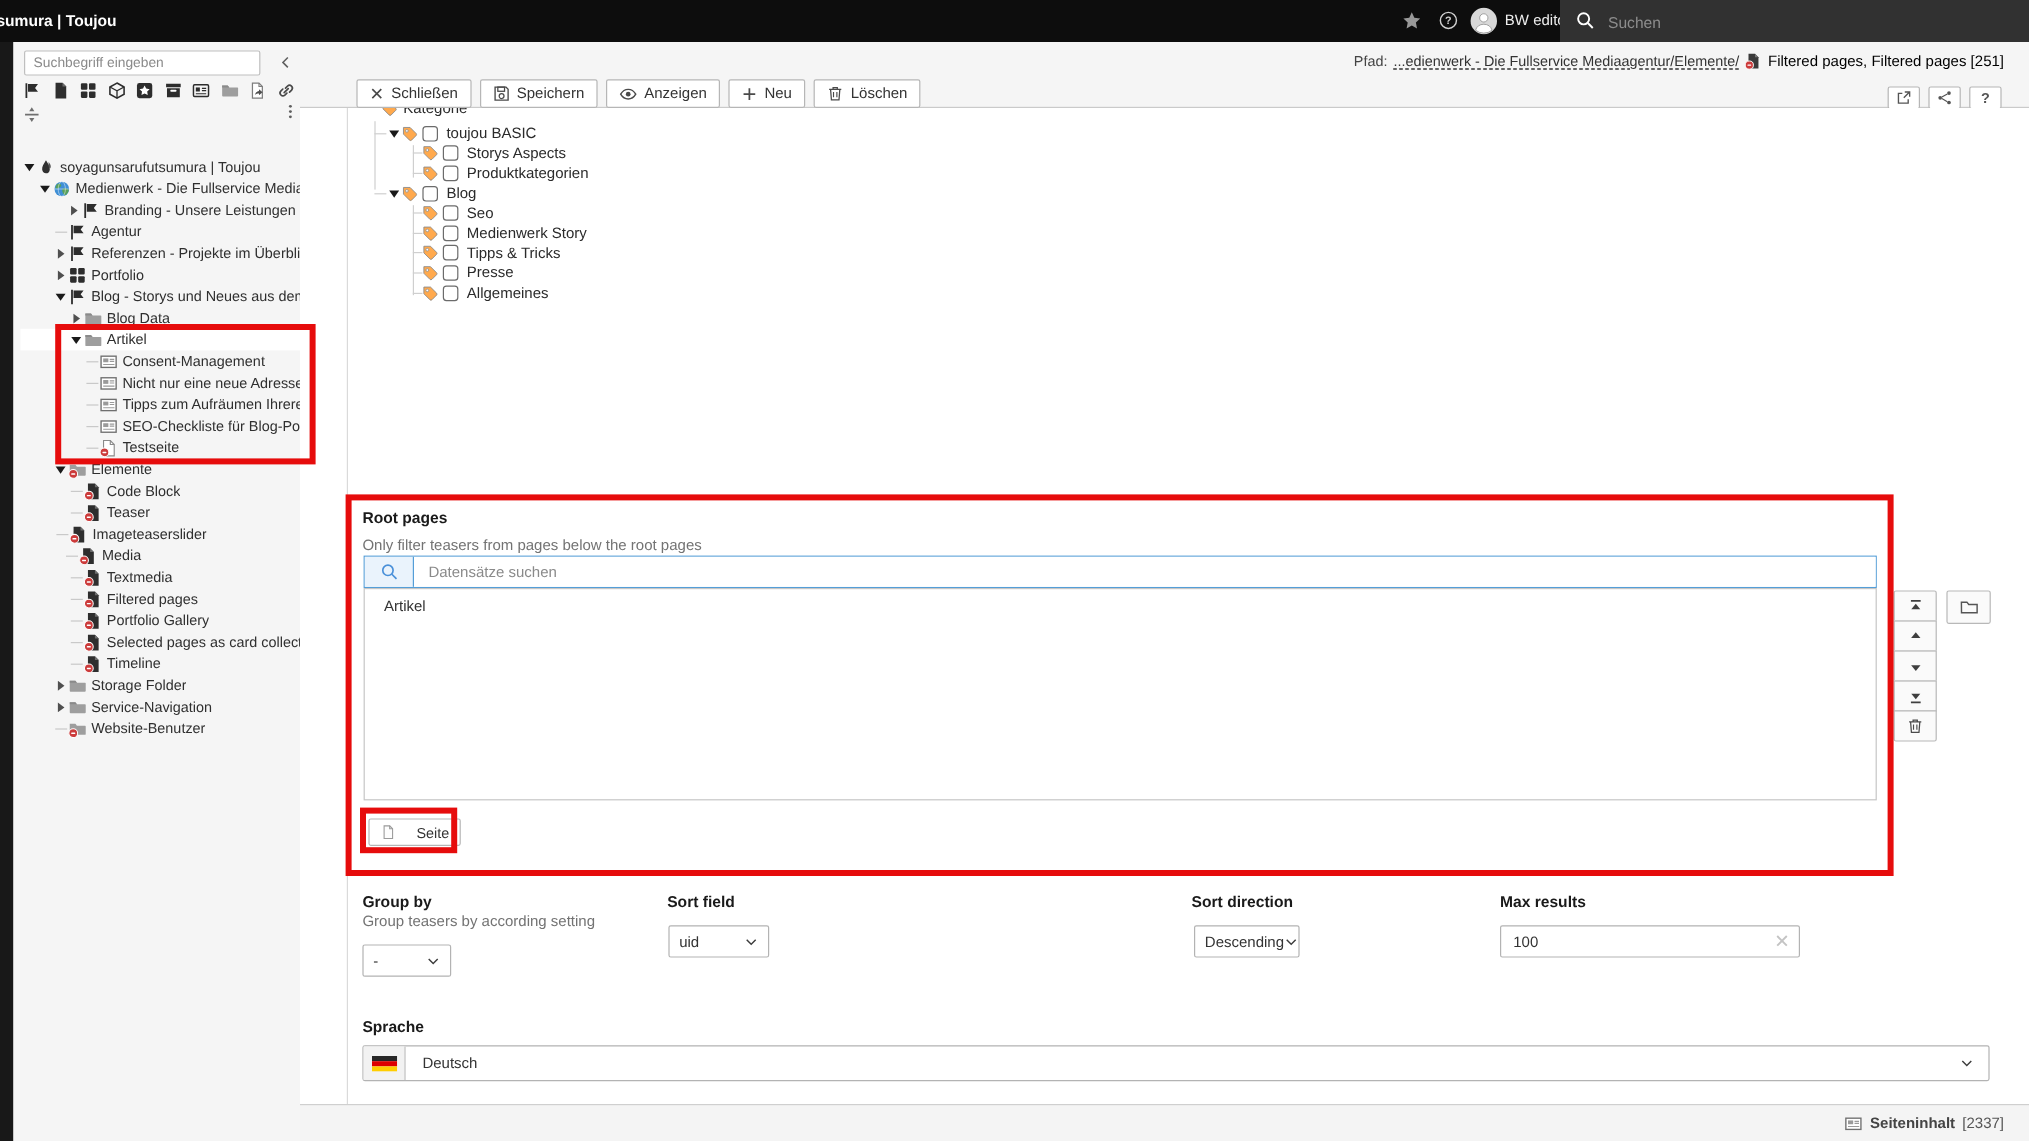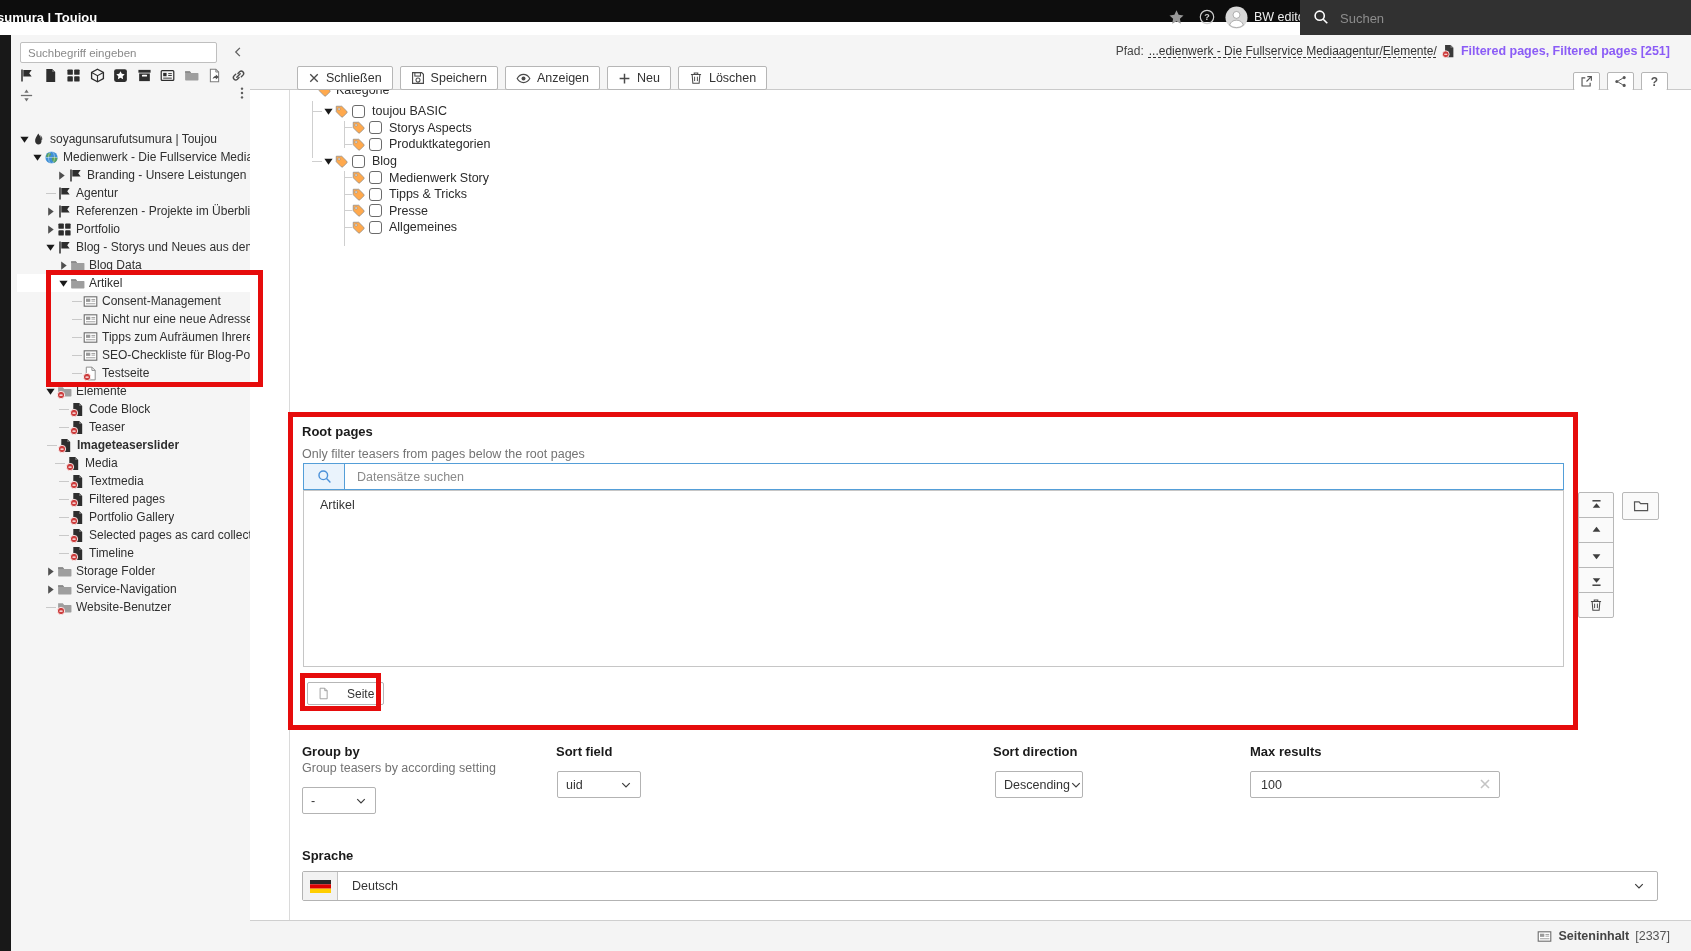--- a/index.html
+++ b/index.html
@@ -1,18 +1,18 @@
 <!DOCTYPE html>
 <html><head>
 <meta charset="utf-8">
 <style>
   html,body{margin:0;padding:0;width:1691px;height:951px;overflow:hidden;background:#fff;
     font-family:"Liberation Sans",sans-serif;-webkit-font-smoothing:antialiased;}
   
-  #topbar{position:absolute;left:0;top:0;width:1691px;height:22px;background:#0d0d0d;z-index:10}
+  #topbar{position:absolute;left:0;top:0;width:1691px;height:35px;background:#0d0d0d;z-index:10}
   #tb-site{position:absolute;left:-3px;top:0;line-height:35px;color:#fff;font-size:13px;font-weight:bold;white-space:nowrap}
   #tb-star{position:absolute;left:1168px;top:9px}
   #tb-help{position:absolute;left:1199px;top:9px}
   #tb-avatar{position:absolute;left:1225px;top:6px}
   #tb-user{position:absolute;left:1254px;top:0;line-height:35px;color:#ededed;font-size:12.5px}
   #tb-search{position:absolute;left:1300px;top:0;width:391px;height:35px;background:#313131}
   #tb-search .mag{position:absolute;left:13px;top:9px}
   #tb-search input{position:absolute;left:38px;top:0;width:330px;height:35px;background:transparent;border:none;outline:none;
      color:#bdbdbd;font-size:13px;font-family:"Liberation Sans",sans-serif}
   #tb-search input::placeholder{color:#8d8d8d}
@@ -31,21 +31,21 @@
   .ptrow{display:flex;align-items:center;height:18px;font-size:12px;color:#2f2f2f;white-space:nowrap;cursor:pointer;overflow:hidden}
   .ptrow.selected{background:#fff;position:relative;z-index:6}
   .slot{width:13px;flex:none;display:flex;justify-content:center;align-items:center}
   .stub{width:10px;height:0;border-top:1px solid #c9c9c9}
   .ticon{width:19px;flex:none;display:flex;align-items:center}
   .tlabel{white-space:nowrap;overflow:hidden}
   
   #docheader{position:absolute;left:250px;top:35px;width:1441px;height:55px;background:#f5f5f5;border-bottom:1px solid #cacaca;box-sizing:border-box}
   #dh-row1{position:absolute;top:8px;right:21px;height:16px;display:flex;align-items:center;gap:5px;font-size:12px;color:#444}
   #dh-path-value{text-decoration:underline;text-decoration-style:dashed;text-underline-offset:2px;color:#333;cursor:pointer}
-  #dh-record{font-weight:bold;color:#8b5cf6;font-size:12.5px}
+  #dh-record{font-weight:normal;color:#000000;font-size:12.5px}
   #dh-buttons{position:absolute;left:47px;top:31px;display:flex;gap:7px}
   .btn{display:inline-flex;align-items:center;gap:6px;height:24px;padding:0 10px;background:#fff;border:1px solid #b6b6b6;
      border-radius:2px;font-size:12.5px;color:#333;box-sizing:border-box;cursor:pointer}
   #dh-mini{position:absolute;top:37px;right:23px;display:flex;gap:7px}
   .minibtn{width:27px;height:19px;background:#fff;border:1px solid #b6b6b6;border-radius:2px;display:flex;align-items:center;
      justify-content:center;font-size:12px;color:#555;font-weight:bold;box-sizing:border-box;cursor:pointer}
   
   #content{position:absolute;left:250px;top:90px;width:1441px;height:830px;background:#fff}
   #form-left-border{position:absolute;left:39px;top:0;height:830px;border-left:1px solid #dadada}
   
@@ -461,21 +461,21 @@
         <span class="ticon">
           <svg width="15" height="15" viewBox="0 0 16 16">
             <path d="M3.5 1h6.2L13 4.3V15H3.5z" fill="#2e2e2e"></path>
             <path d="M9.7 1l3.3 3.3H9.7z" fill="#6d6d6d"></path>
             <circle cx="4.3" cy="11.7" r="3.9" fill="#cc3b3b" stroke="#fff" stroke-width=".9"></circle>
             <rect x="2.5" y="11.1" width="3.6" height="1.3" rx=".5" fill="#fff"></rect>
           </svg>
         </span>
         <span class="tlabel">Teaser</span>
       </div>
-      <div class="ptrow" style="padding-left: 28px; font-weight: bold;">
+      <div class="ptrow" style="padding-left: 28px;">
         <span class="slot">
           <span class="stub"></span>
         </span>
         <span class="ticon">
           <svg width="15" height="15" viewBox="0 0 16 16">
             <path d="M3.5 1h6.2L13 4.3V15H3.5z" fill="#2e2e2e"></path>
             <path d="M9.7 1l3.3 3.3H9.7z" fill="#6d6d6d"></path>
             <circle cx="4.3" cy="11.7" r="3.9" fill="#cc3b3b" stroke="#fff" stroke-width=".9"></circle>
             <rect x="2.5" y="11.1" width="3.6" height="1.3" rx=".5" fill="#fff"></rect>
           </svg>
@@ -770,20 +770,31 @@
       </div>
       <div class="ctrow" style="padding-left: 34px;">
         <span class="cconn" style="width: 8px;"></span>
         <span class="tagspan">
           <svg width="13" height="13" viewBox="0 0 16 16">
             <path d="M1.5 1.5h6.8l6.2 6.2a1.5 1.5 0 0 1 0 2.1l-4.7 4.7a1.5 1.5 0 0 1-2.1 0L1.5 8.3z" fill="#ffa94d" stroke="#8a8a8a" stroke-width=".9"></path>
             <circle cx="5" cy="5" r="1.4" fill="#fff" stroke="#8a8a8a" stroke-width=".8"></circle>
           </svg>
         </span>
         <span class="cbx"></span>
+        <span class="ctlabel">Seo</span>
+      </div>
+      <div class="ctrow" style="padding-left: 34px;">
+        <span class="cconn" style="width: 8px;"></span>
+        <span class="tagspan">
+          <svg width="13" height="13" viewBox="0 0 16 16">
+            <path d="M1.5 1.5h6.8l6.2 6.2a1.5 1.5 0 0 1 0 2.1l-4.7 4.7a1.5 1.5 0 0 1-2.1 0L1.5 8.3z" fill="#ffa94d" stroke="#8a8a8a" stroke-width=".9"></path>
+            <circle cx="5" cy="5" r="1.4" fill="#fff" stroke="#8a8a8a" stroke-width=".8"></circle>
+          </svg>
+        </span>
+        <span class="cbx"></span>
         <span class="ctlabel">Medienwerk Story</span>
       </div>
       <div class="ctrow" style="padding-left: 34px;">
         <span class="cconn" style="width: 8px;"></span>
         <span class="tagspan">
           <svg width="13" height="13" viewBox="0 0 16 16">
             <path d="M1.5 1.5h6.8l6.2 6.2a1.5 1.5 0 0 1 0 2.1l-4.7 4.7a1.5 1.5 0 0 1-2.1 0L1.5 8.3z" fill="#ffa94d" stroke="#8a8a8a" stroke-width=".9"></path>
             <circle cx="5" cy="5" r="1.4" fill="#fff" stroke="#8a8a8a" stroke-width=".8"></circle>
           </svg>
         </span>

